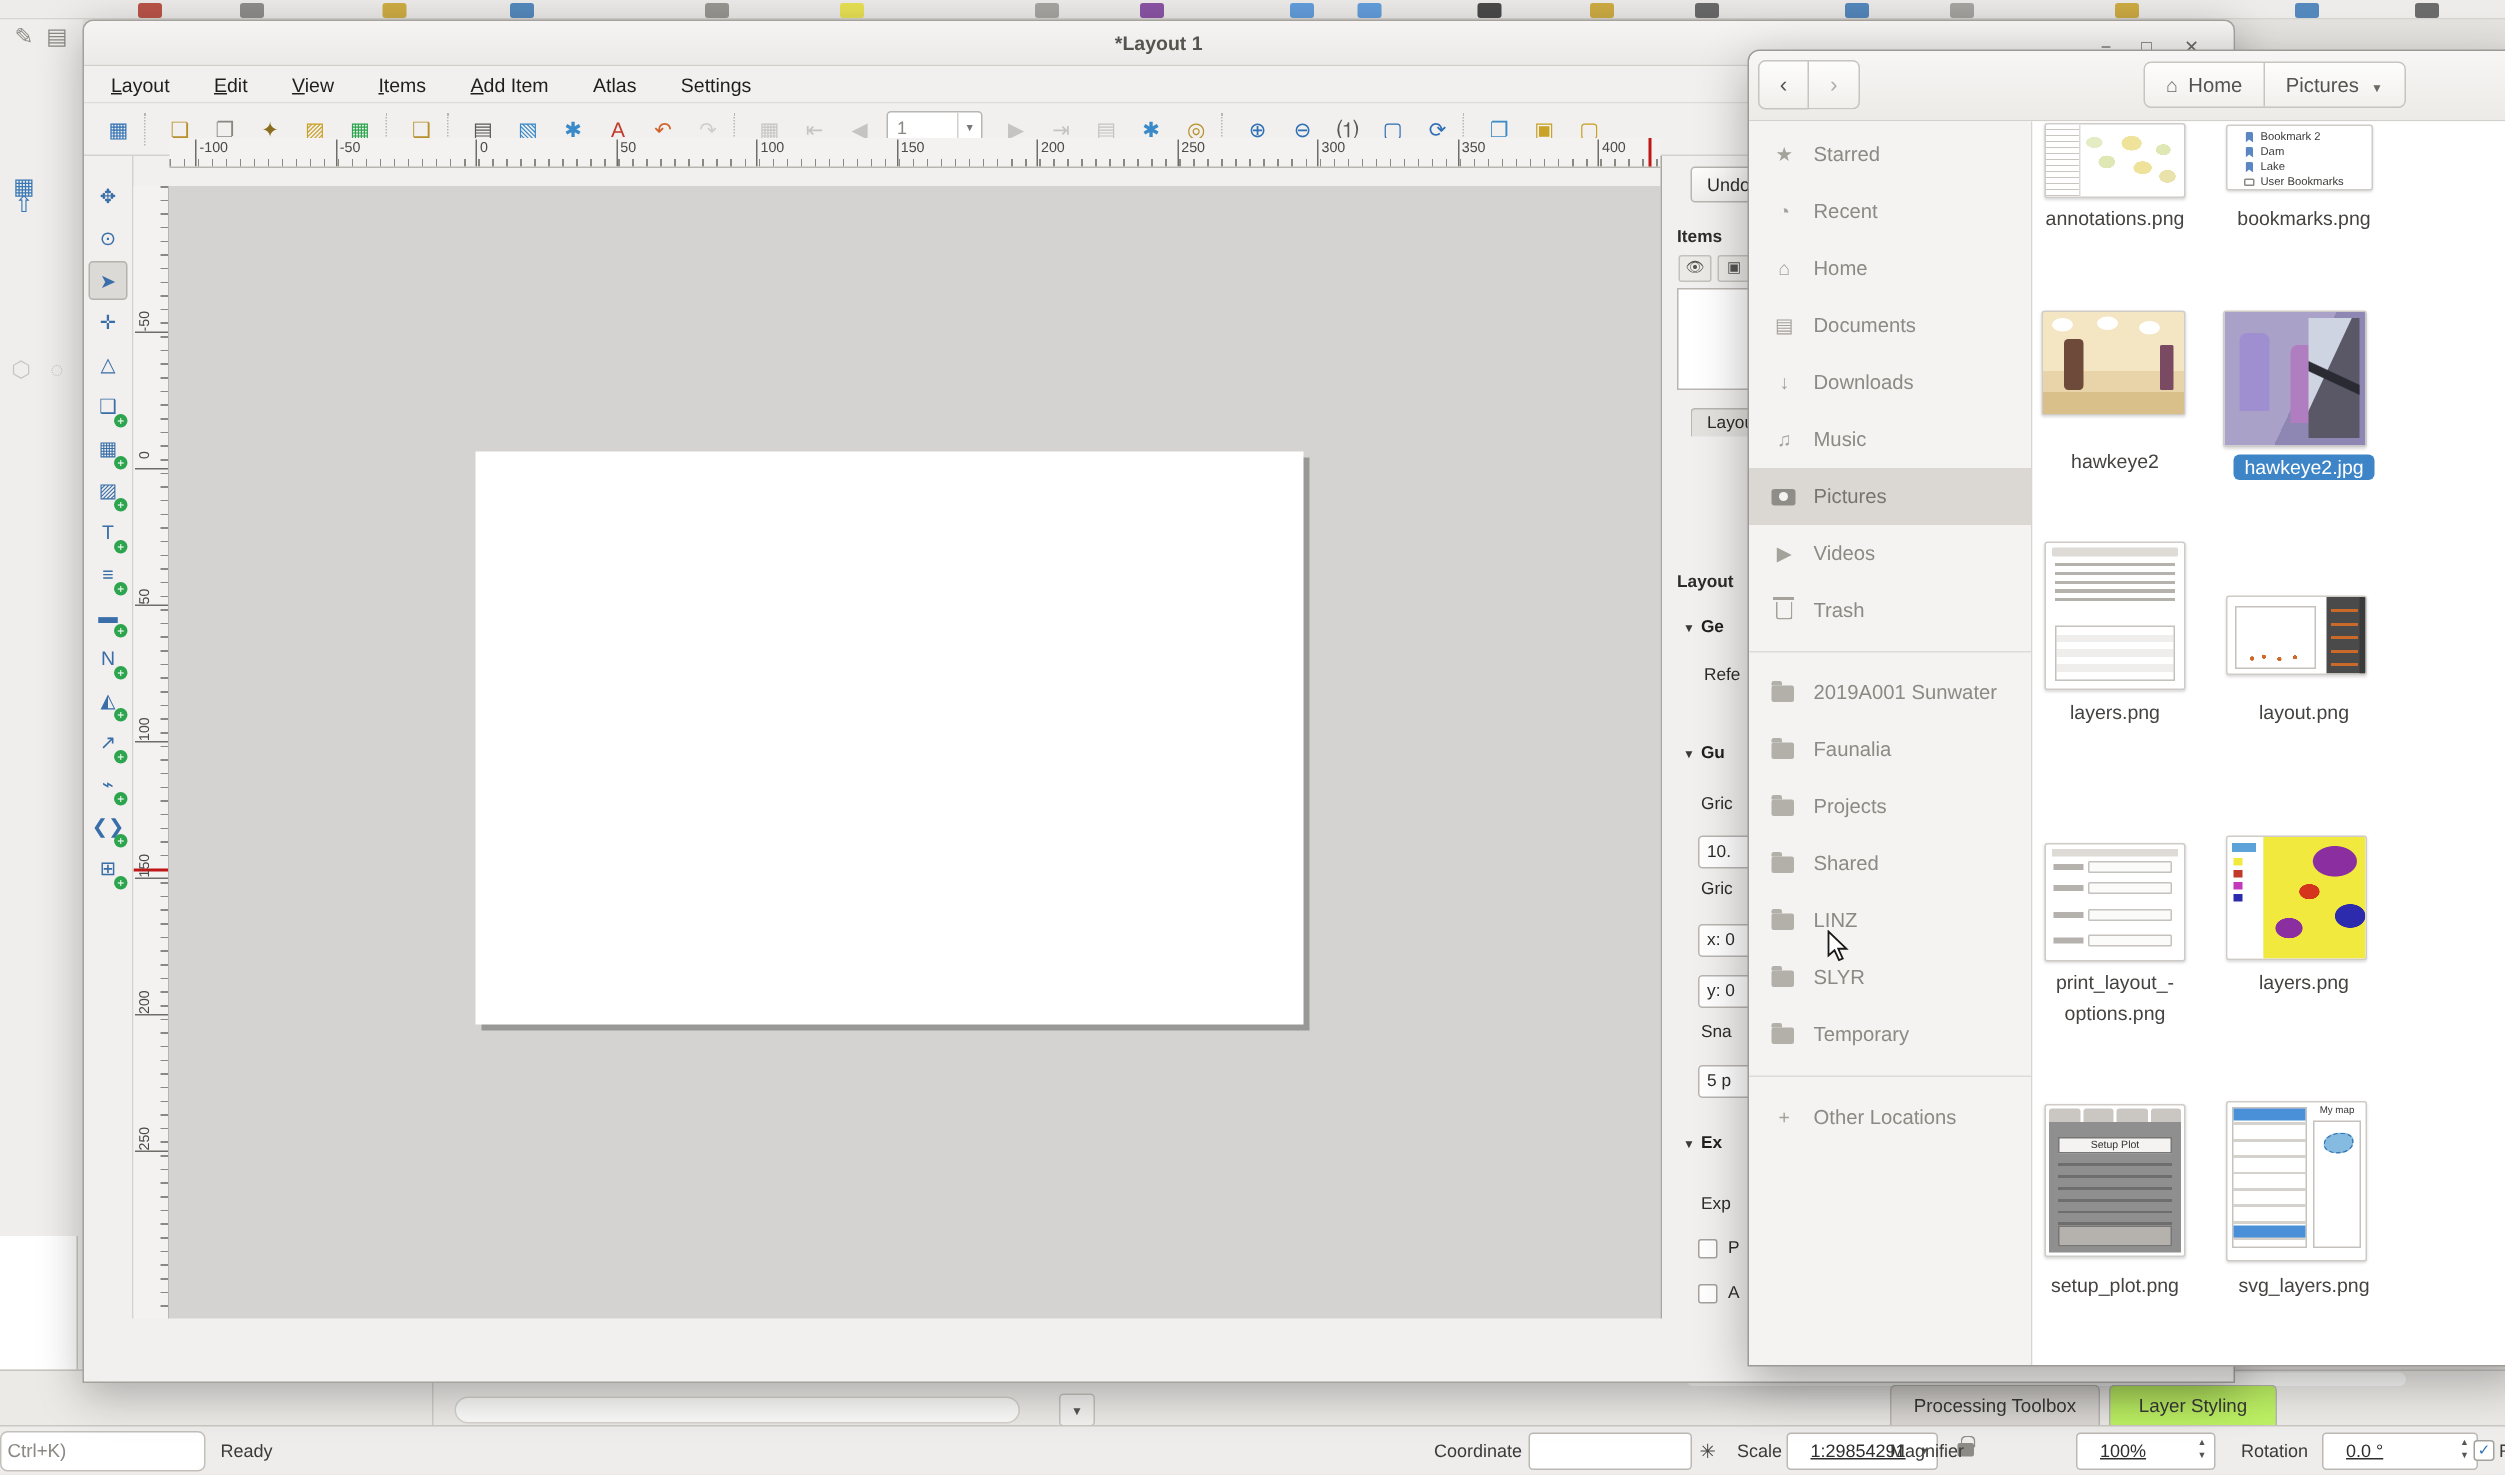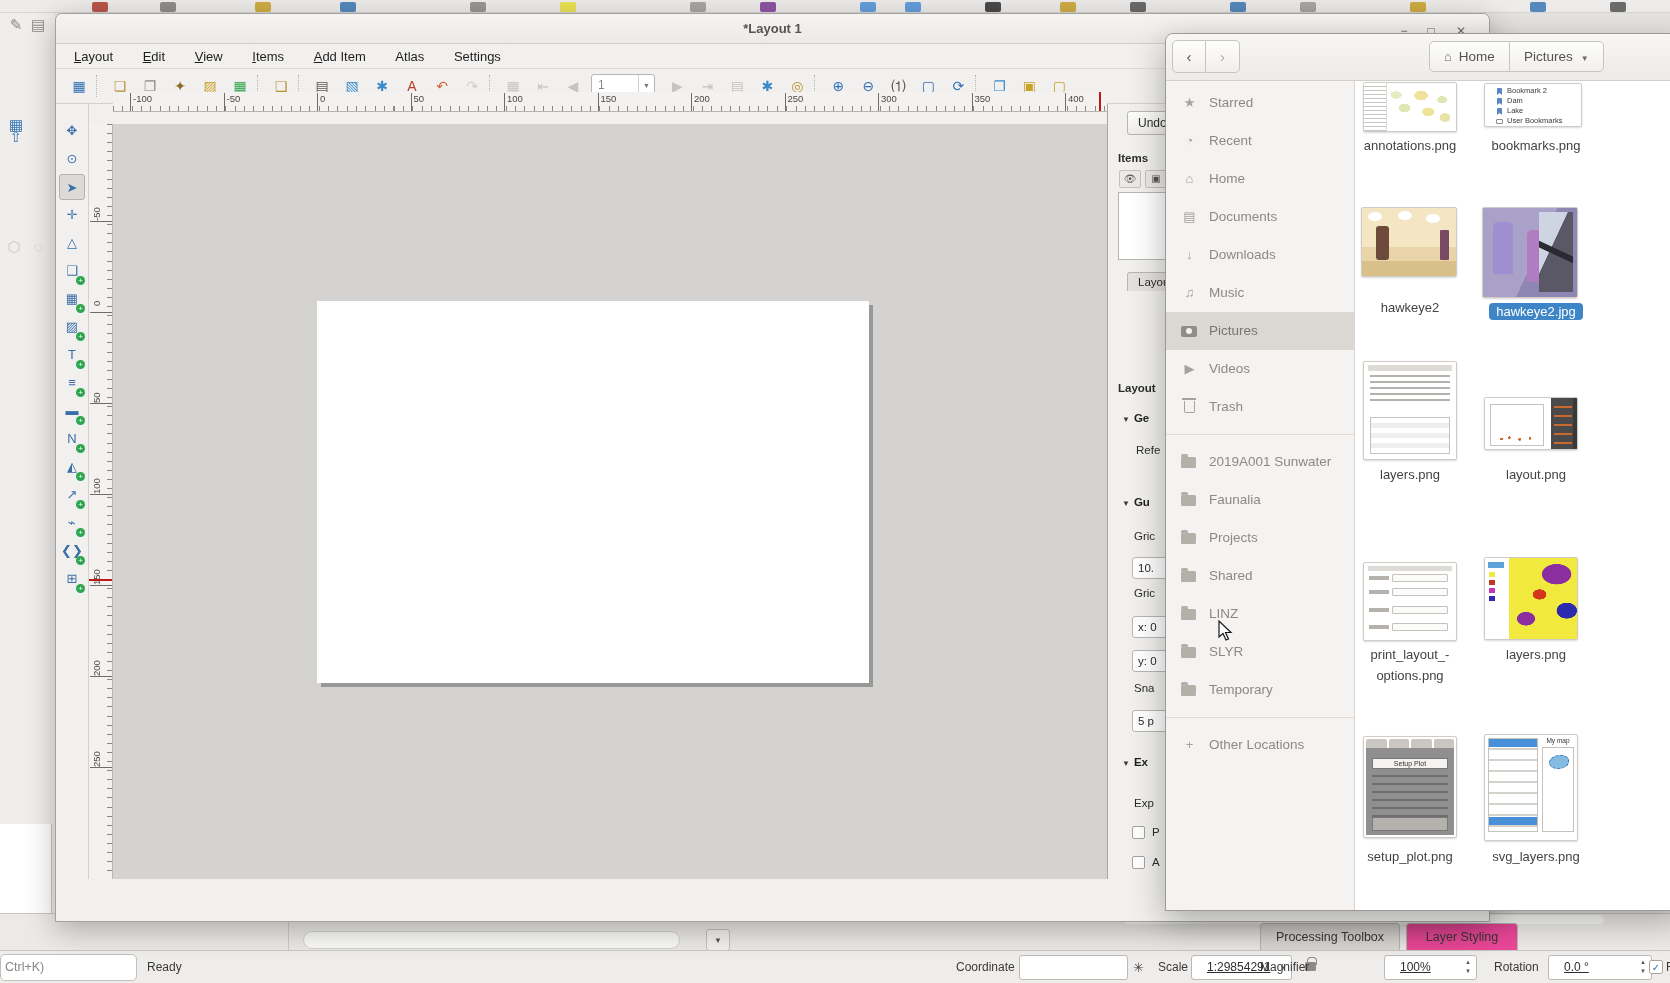--- a/index.html
+++ b/index.html
@@ -16,21 +16,21 @@
   .stub-tab { position:absolute; left:0; top:923px; width:15px; height:22px; background:#d7dde5; border:1px solid #b9b6b2; border-left:none; border-radius:0 3px 3px 0; }
 
   .bottom-mid { position:absolute; left:0; top:913px; width:1670px; height:37px; background:#eceae7; border-top:1px solid #c9c6c2; }
   .panel-vline { position:absolute; left:288px; top:0; width:1px; height:37px; background:#cfccc8; }
   .hscrollbar { position:absolute; left:303px; top:17px; width:377px; height:18px; background:#fbfbfa; border:1px solid #d5d2ce; border-radius:9px; }
   .combo-arrow-btn { position:absolute; left:706px; top:15px; width:24px; height:22px; background:#f4f2f0; border:1px solid #c5c2be; border-radius:3px; font-size:8px; color:#555; text-align:center; line-height:22px; }
   .pink-blob { position:absolute; left:368px; top:0px; width:14px; height:5px; background:#c0507a; }
   .white-bar { position:absolute; left:1124px; top:1px; width:480px; height:9px; background:#fafaf9; border-radius:5px; }
   .dock-tab { position:absolute; top:9px; height:28px; border:1px solid #bbb8b4; border-bottom:none; border-radius:4px 4px 0 0; font-size:12.5px; text-align:center; line-height:27px; color:#3a3a38; }
   .dock-tab.inactive { background:#dcd9d6; }
-  .dock-tab.active { background:#ec4899; }
+  .dock-tab.active { background:#bef264; }
 
   .statusbar { position:absolute; left:0; top:950px; width:1670px; height:33px; background:#efedeb; border-top:1px solid #cbc8c4; font-size:12px; color:#3a3a38; }
   .search-entry { position:absolute; left:0; top:3px; width:137px; height:27px; background:#fff; border:1px solid #c3c0bb; border-radius:5px; font-size:12.5px; color:#8a8883; line-height:25px; padding-left:4px; overflow:hidden; }
   .sb-item { position:absolute; top:0; height:33px; line-height:33px; }
   .sb-input { position:absolute; top:4px; height:25px; background:#fff; border:1px solid #bcb9b4; border-radius:3px; font-size:12px; line-height:23px; padding:0 15px; color:#2e2e2e;text-decoration:underline; }
   .spin-arrows { position:absolute; right:2px; top:2px; width:12px; height:19px; font-size:6px; color:#555; text-align:center; line-height:9px; }
   .mini-lock { position:absolute; top:11px; width:11px; height:9px; background:#8d8b86; border-radius:1.5px; }
   .mini-lock::before { content:""; position:absolute; left:1.5px; top:-5px; width:8px; height:7px; border:1.6px solid #8d8b86; border-bottom:none; border-radius:4px 4px 0 0; }
   .chk { position:absolute; width:14px; height:14px; background:#fff; border:1px solid #a5a29d; border-radius:2.5px; top:9px; font-size:10px; line-height:13px; text-align:center; color:#2d6fb5; }
 

